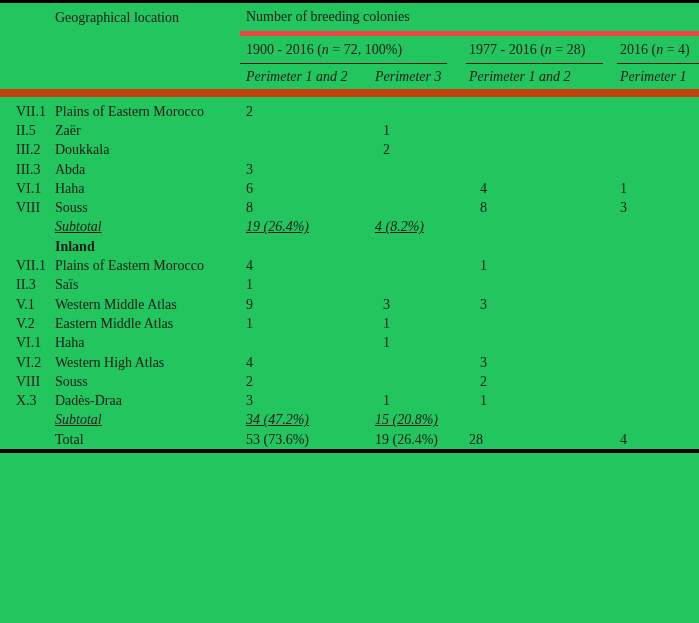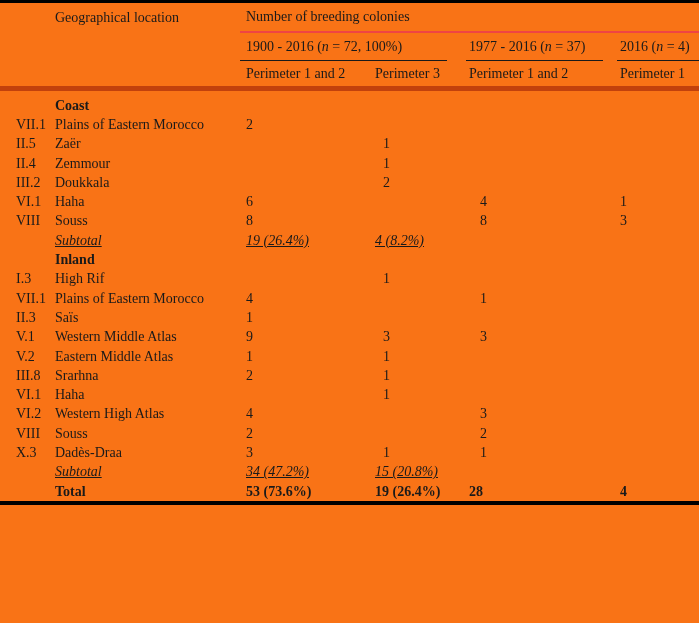--- a/index.html
+++ b/index.html
@@ -1,20 +1,20 @@
 <!DOCTYPE html>
 <html><head>
 <meta charset="utf-8">
 <style>
   html, body { margin: 0; padding: 0; background: #ffffff; }
   .page {
     position: relative;
     width: 699px;
     height: 623px;
-    background: #f97316;
+    background: #22c55e;
     font-family: "Liberation Serif", "DejaVu Serif", serif;
     color: #1a1a1a;
     overflow: hidden;
   }
   table.colonies {
     border-collapse: collapse;
     table-layout: fixed;
     width: 699px;
     border-top: 3px solid #000;
     border-bottom: 4px solid #000;
@@ -24,43 +24,43 @@
     text-align: left;
     padding: 0;
     margin: 0;
     white-space: nowrap;
     overflow: visible;
     font-size: 14px;
   }
   
   tr.h1 th { height: 28px; vertical-align: middle; }
   tr.h2 th { height: 28px; vertical-align: middle; position: relative; }
-  tr.h3 th { height: 25px; vertical-align: middle; border-bottom: 5px solid #c2410c; }
-  .th-group-top { border-bottom: 2px solid #ef4444; }
+  tr.h3 th { height: 25px; vertical-align: middle; border-bottom: 8px solid #c2410c; font-style: italic; }
+  .th-group-top { border-bottom: 5px solid #ef4444; }
   .th-geo { padding-left: 12px; }
   .rule { position: absolute; bottom: 0; height: 1px; background: #1a1a1a; }
   .rule-a { left: 0; right: 17px; }
   .rule-b { left: 2px; right: 7px; }
   .rule-c { left: 7px; right: 0; }
   .it { font-style: italic; }
   
   .c-code { padding-left: 16px; }
   .c-name { padding-left: 0; }
   .c-v1 { padding-left: 6px; }
   .c-v2 { padding-left: 7px; }
   .c-v3 { padding-left: 5px; }
   .c-v4 { padding-left: 10px; }
   td.c-v2.indent { padding-left: 15px; }
   td.c-v3.indent { padding-left: 16px; }
   
   tbody td { height: 19.3px; line-height: 19.3px; vertical-align: bottom; }
   tbody tr:first-child td { height: 24px; }
   tr.section .c-name { font-weight: bold; }
   tr.subtotal td { font-style: italic; text-decoration: underline; }
-  tr.total td { font-weight: bold; }
+  tr.total td { font-weight: normal; }
 </style>
 </head>
 <body>
 
 <div class="page">
   <table class="colonies">
     <colgroup>
       <col style="width:55px">
         <col style="width:185px">
         <col style="width:128px">
@@ -77,75 +77,67 @@
         </th>
       </tr>
       <tr class="h2">
         <th></th>
         <th></th>
         <th class="c-v1" colspan="2">
           <span>1900 - 2016 (</span><span class="it">n</span><span> = 72, 100%)</span>
           <div class="rule rule-a"></div>
         </th>
         <th class="c-v3">
-          <span>1977 - 2016 (</span><span class="it">n</span><span> = 37)</span>
+          <span>1977 - 2016 (</span><span class="it">n</span><span> = 28)</span>
           <div class="rule rule-b"></div>
         </th>
         <th class="c-v4">
           <span>2016 (</span><span class="it">n</span><span> = 4)</span>
           <div class="rule rule-c"></div>
         </th>
       </tr>
       <tr class="h3">
         <th></th>
         <th></th>
         <th class="c-v1">Perimeter 1 and 2</th>
         <th class="c-v2">Perimeter 3</th>
         <th class="c-v3">Perimeter 1 and 2</th>
         <th class="c-v4">Perimeter 1</th>
       </tr>
     </thead>
     <tbody>
-        <tr class="section">
-          <td class="c-code"></td>
-          <td class="c-name">Coast</td>
-          <td class="c-v1"></td>
-          <td class="c-v2"></td>
-          <td class="c-v3"></td>
-          <td class="c-v4"></td>
-        </tr>
         <tr>
           <td class="c-code">VII.1</td>
           <td class="c-name">Plains of Eastern Morocco</td>
           <td class="c-v1">2</td>
           <td class="c-v2"></td>
           <td class="c-v3"></td>
           <td class="c-v4"></td>
         </tr>
         <tr>
           <td class="c-code">II.5</td>
           <td class="c-name">Zaër</td>
           <td class="c-v1"></td>
           <td class="c-v2 indent">1</td>
           <td class="c-v3"></td>
           <td class="c-v4"></td>
         </tr>
         <tr>
-          <td class="c-code">II.4</td>
-          <td class="c-name">Zemmour</td>
-          <td class="c-v1"></td>
-          <td class="c-v2 indent">1</td>
-          <td class="c-v3"></td>
-          <td class="c-v4"></td>
-        </tr>
-        <tr>
           <td class="c-code">III.2</td>
           <td class="c-name">Doukkala</td>
           <td class="c-v1"></td>
           <td class="c-v2 indent">2</td>
+          <td class="c-v3"></td>
+          <td class="c-v4"></td>
+        </tr>
+        <tr>
+          <td class="c-code">III.3</td>
+          <td class="c-name">Abda</td>
+          <td class="c-v1">3</td>
+          <td class="c-v2"></td>
           <td class="c-v3"></td>
           <td class="c-v4"></td>
         </tr>
         <tr>
           <td class="c-code">VI.1</td>
           <td class="c-name">Haha</td>
           <td class="c-v1">6</td>
           <td class="c-v2"></td>
           <td class="c-v3 indent">4</td>
           <td class="c-v4">1</td>
@@ -164,28 +156,20 @@
           <td class="c-v1">19 (26.4%)</td>
           <td class="c-v2">4 (8.2%)</td>
           <td class="c-v3"></td>
           <td class="c-v4"></td>
         </tr>
         <tr class="section">
           <td class="c-code"></td>
           <td class="c-name">Inland</td>
           <td class="c-v1"></td>
           <td class="c-v2"></td>
-          <td class="c-v3"></td>
-          <td class="c-v4"></td>
-        </tr>
-        <tr>
-          <td class="c-code">I.3</td>
-          <td class="c-name">High Rif</td>
-          <td class="c-v1"></td>
-          <td class="c-v2 indent">1</td>
           <td class="c-v3"></td>
           <td class="c-v4"></td>
         </tr>
         <tr>
           <td class="c-code">VII.1</td>
           <td class="c-name">Plains of Eastern Morocco</td>
           <td class="c-v1">4</td>
           <td class="c-v2"></td>
           <td class="c-v3 indent">1</td>
           <td class="c-v4"></td>
@@ -208,28 +192,20 @@
         </tr>
         <tr>
           <td class="c-code">V.2</td>
           <td class="c-name">Eastern Middle Atlas</td>
           <td class="c-v1">1</td>
           <td class="c-v2 indent">1</td>
           <td class="c-v3"></td>
           <td class="c-v4"></td>
         </tr>
         <tr>
-          <td class="c-code">III.8</td>
-          <td class="c-name">Srarhna</td>
-          <td class="c-v1">2</td>
-          <td class="c-v2 indent">1</td>
-          <td class="c-v3"></td>
-          <td class="c-v4"></td>
-        </tr>
-        <tr>
           <td class="c-code">VI.1</td>
           <td class="c-name">Haha</td>
           <td class="c-v1"></td>
           <td class="c-v2 indent">1</td>
           <td class="c-v3"></td>
           <td class="c-v4"></td>
         </tr>
         <tr>
           <td class="c-code">VI.2</td>
           <td class="c-name">Western High Atlas</td>

